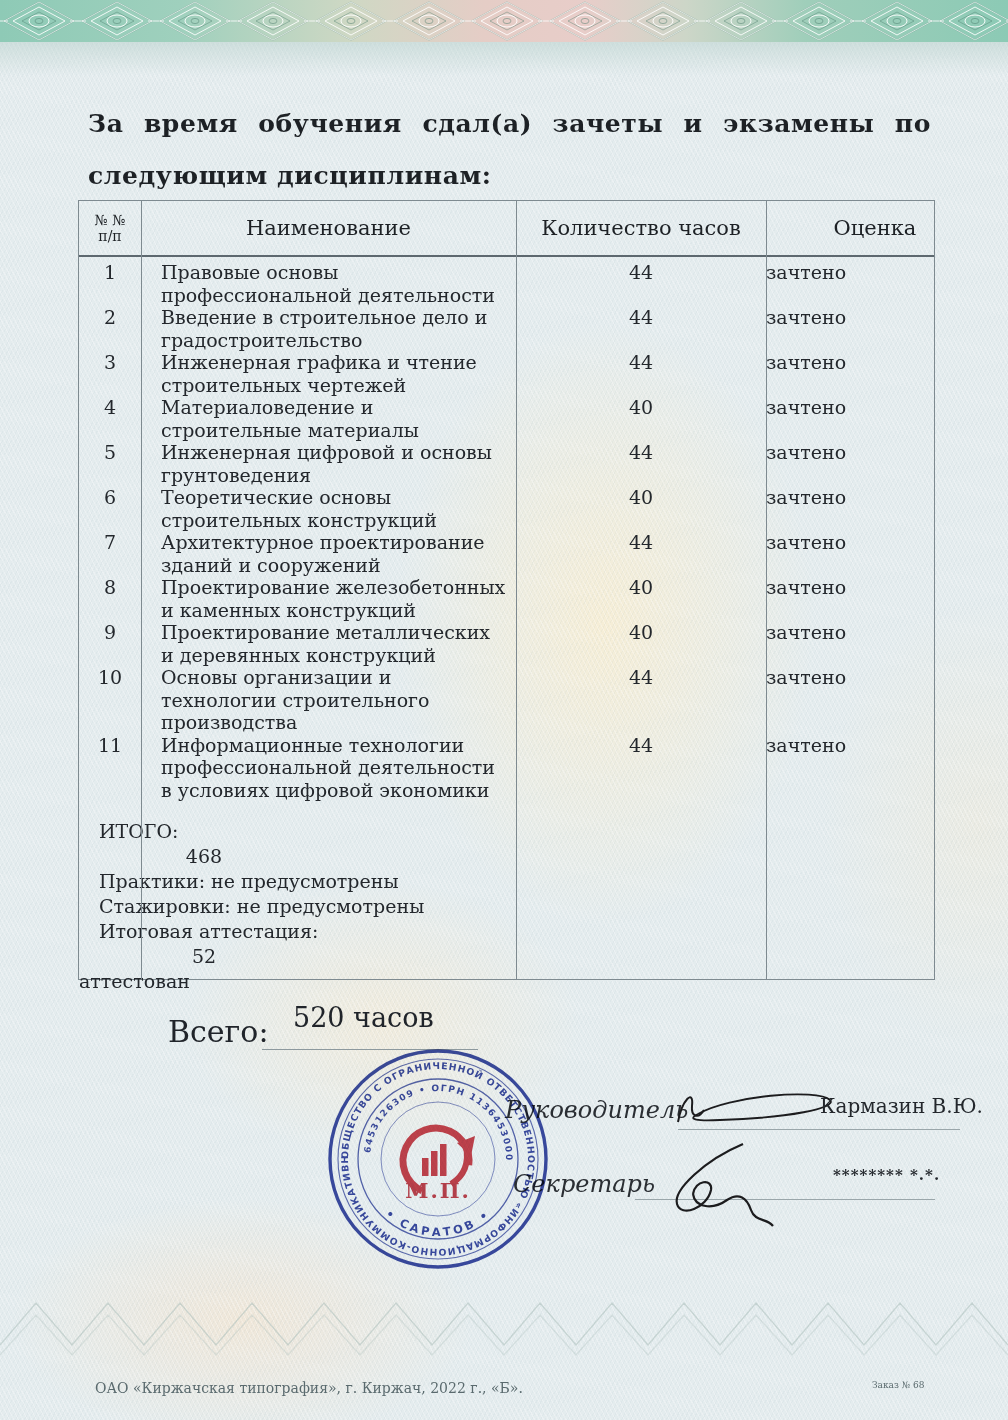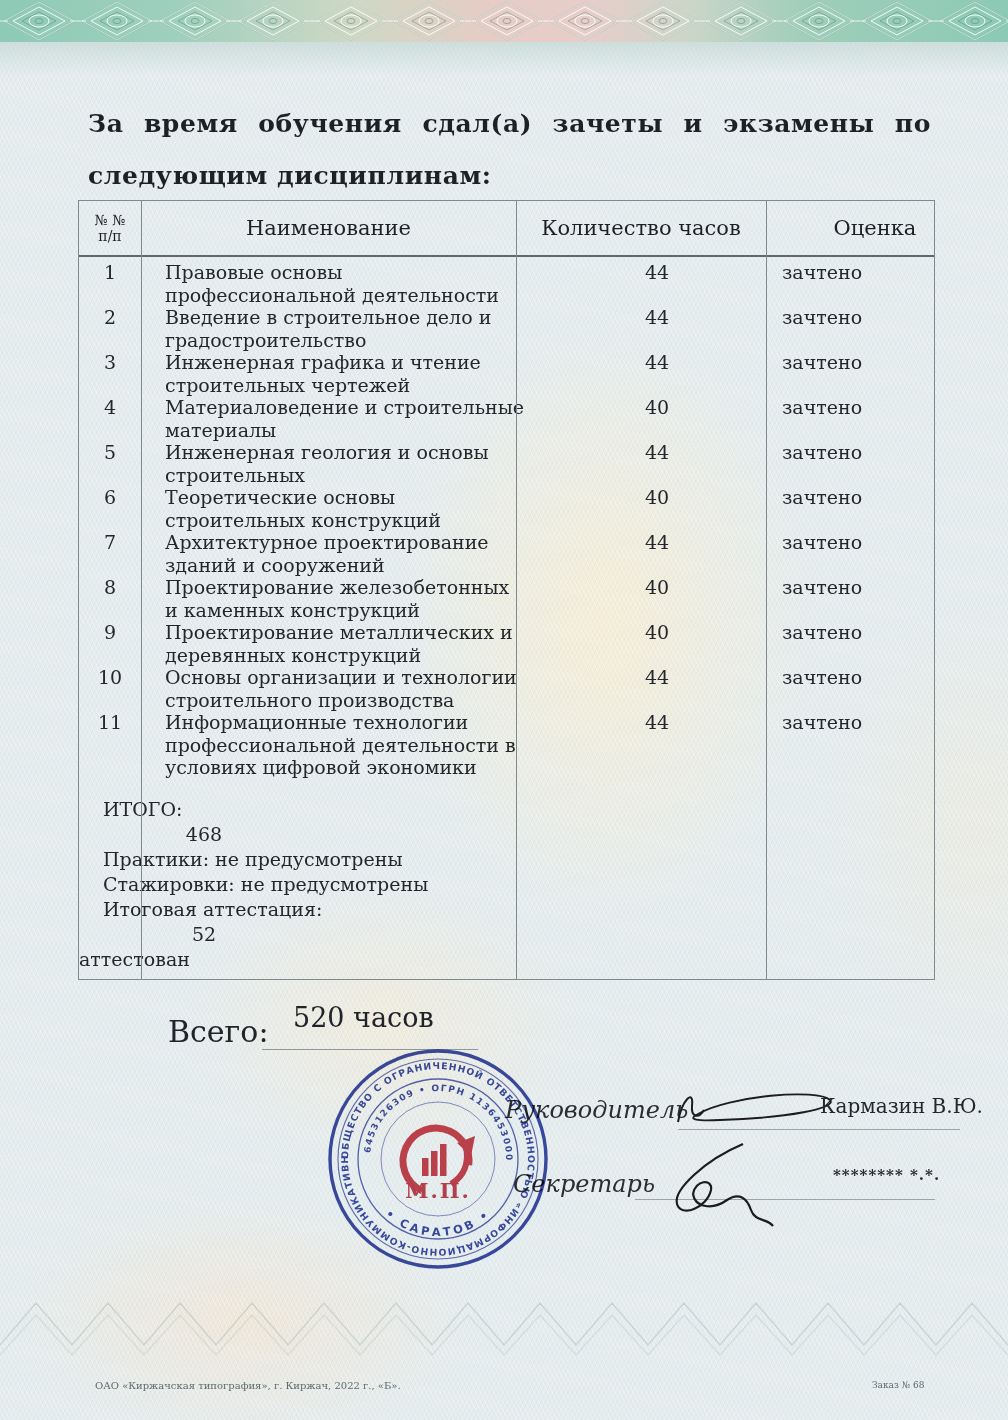--- a/index.html
+++ b/index.html
@@ -29,40 +29,40 @@
   .thead{display:flex;height:54px;align-items:center;border-bottom:2px solid #5d686f;font-size:21px;color:#1d2125;}
   .hc1{width:62px;flex:none;display:flex;flex-direction:column;align-items:center;font-size:14px;line-height:1.15;}
   .hc2{width:375px;flex:none;text-align:center;}
   .hc3{width:250px;flex:none;text-align:center;}
   .hc4{width:168px;flex:none;text-align:center;padding-left:25px;}
   .tbody{padding-top:4px;font-size:19px;}
   .trow{display:flex;min-height:45px;line-height:22.5px;}
   .srow{min-height:0;line-height:25px;flex-direction:column;}
   .summary{margin-top:18px;}
   .cell-num{width:62px;flex:none;text-align:center;}
-  .cell-name{width:375px;flex:none;padding:0 8px 0 8px;box-sizing:border-box;margin-left:16px;}
+  .cell-name{width:375px;flex:none;padding:0 8px 0 20px;box-sizing:border-box;}
   .cell-hours{width:250px;flex:none;text-align:center;}
   .cell-grade{width:168px;flex:none;}
   
   .total-label{position:absolute;left:168px;top:1014px;font-size:30px;color:#20242a;}
   .total-value{position:absolute;left:293px;top:1002px;font-size:27px;color:#20242a;}
   .total-line{position:absolute;left:262px;top:1049px;width:216px;height:1px;background:#8d999e;}
   
   .sig-label{position:absolute;font-style:italic;font-size:24px;color:#2a2e33;}
   .head-label{left:505px;top:1096px;}
   .sec-label{left:513px;top:1170px;}
   .sig-line{position:absolute;height:1px;background:#9aa6aa;}
   .head-line{left:678px;top:1129px;width:282px;}
   .sec-line{left:635px;top:1199px;width:300px;}
   .head-name{position:absolute;left:820px;top:1094px;font-size:20px;color:#23272c;}
   .sec-name{position:absolute;left:833px;top:1166px;font-size:15px;font-weight:bold;letter-spacing:1px;color:#23272c;}
   .sig-svg{position:absolute;}
   .stamp{position:absolute;left:325px;top:1046px;mix-blend-mode:multiply;opacity:.92;}
   .zigzag{position:absolute;left:0;top:1285px;opacity:.5;}
-  .footer-left{position:absolute;left:95px;top:1380px;font-size:10px;color:#5a6a6e;font-family:"DejaVu Serif",serif;}
+  .footer-left{position:absolute;left:95px;top:1380px;font-size:14px;color:#5a6a6e;font-family:"DejaVu Serif",serif;}
   .footer-right{position:absolute;left:872px;top:1380px;font-size:9px;color:#5a6a6e;}
 </style>
 </head>
 <body>
 
 <div class="page">
   <div class="texture"></div>
 
   <svg class="top-band" width="1008" height="42">
     <defs>
@@ -128,21 +128,21 @@
           <div class="cell-grade">зачтено</div>
         </div>
         <div class="trow">
           <div class="cell-num">4</div>
           <div class="cell-name">Материаловедение и строительные материалы</div>
           <div class="cell-hours">40</div>
           <div class="cell-grade">зачтено</div>
         </div>
         <div class="trow">
           <div class="cell-num">5</div>
-          <div class="cell-name">Инженерная геология и основы строительных</div>
+          <div class="cell-name">Инженерная цифровой и основы грунтоведения</div>
           <div class="cell-hours">44</div>
           <div class="cell-grade">зачтено</div>
         </div>
         <div class="trow">
           <div class="cell-num">6</div>
           <div class="cell-name">Теоретические основы строительных конструкций</div>
           <div class="cell-hours">40</div>
           <div class="cell-grade">зачтено</div>
         </div>
         <div class="trow">

